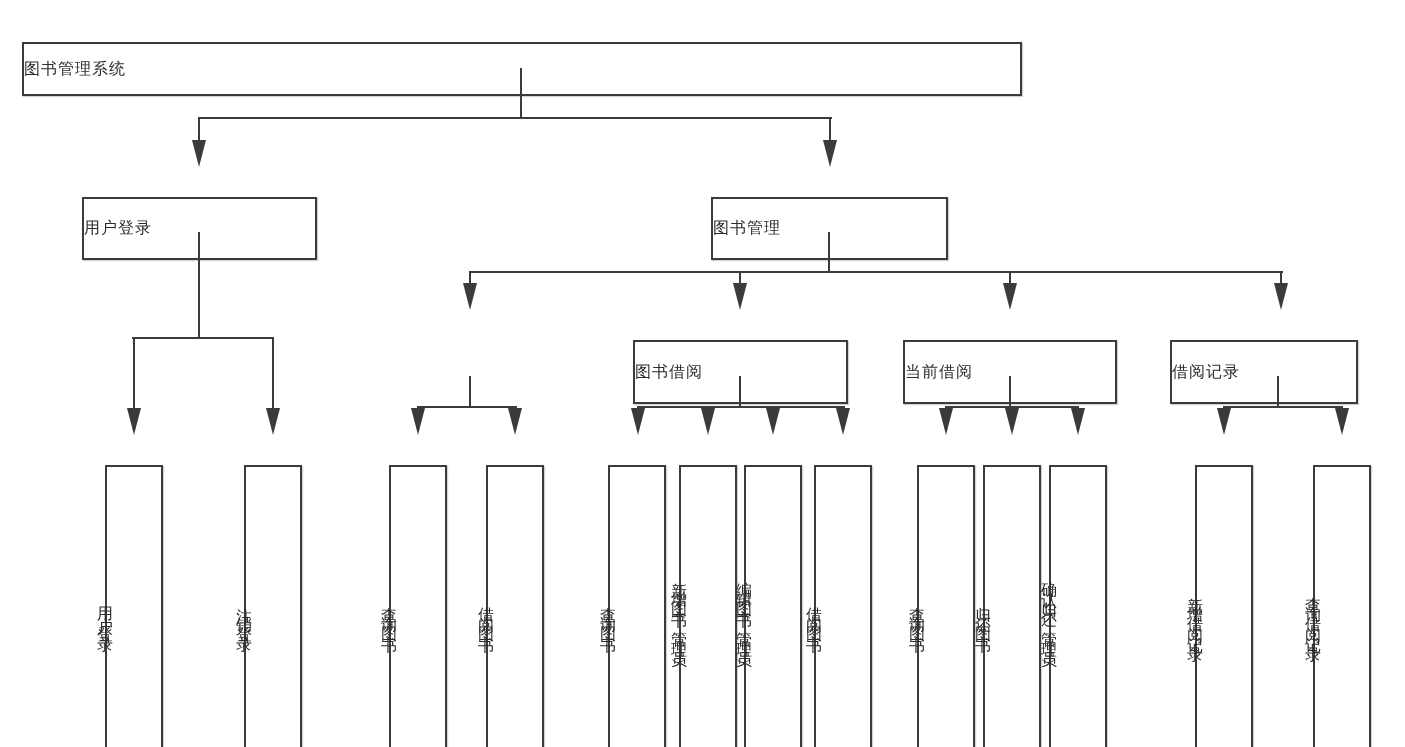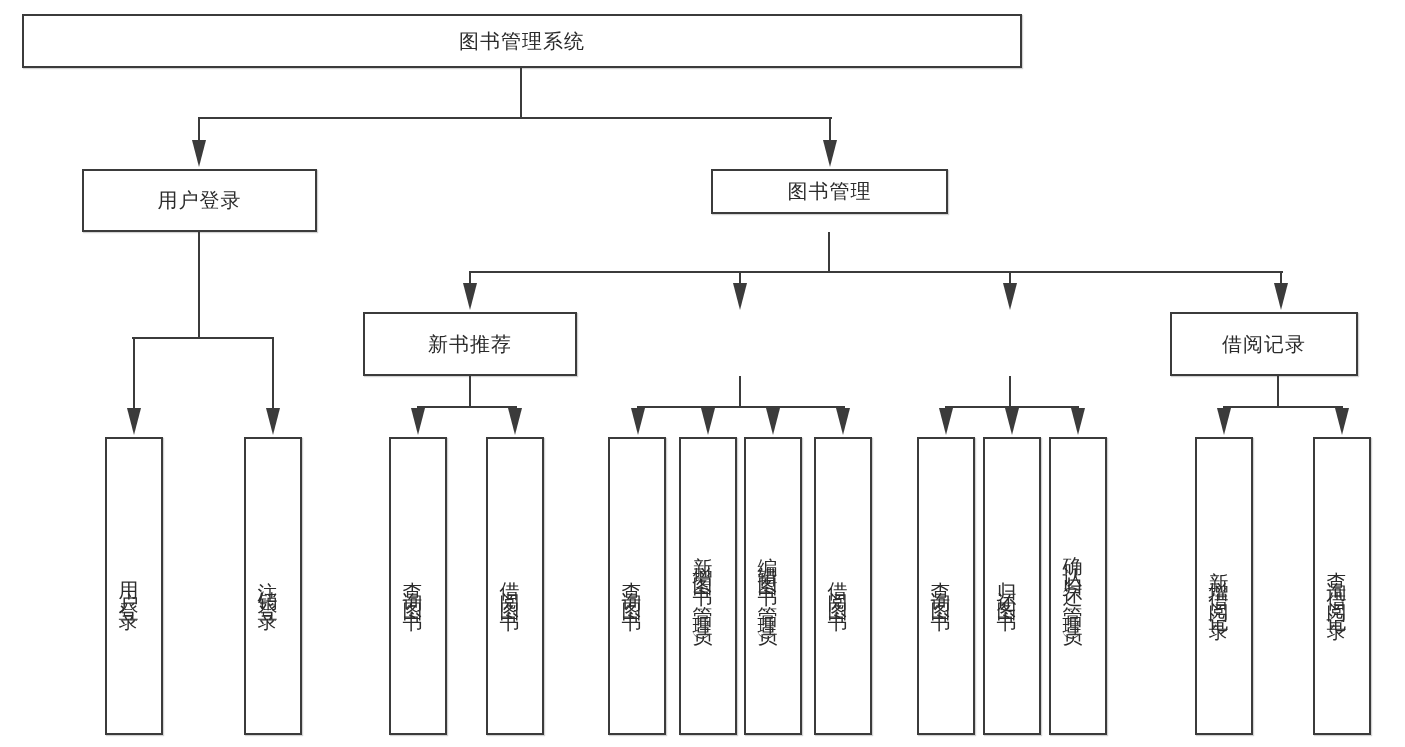--- a/index.html
+++ b/index.html
@@ -14,25 +14,26 @@
     width:1405px;height:747px;
     background:var(--bg);
     font-family:"DejaVu Sans","Liberation Sans",sans-serif;
     overflow:hidden;
   }
   .box{
     position:absolute;
     box-sizing:border-box;
     border:2px solid var(--line);
     background:var(--bg);
-    display:flex;align-items:center;justify-content:center;
+    display:flex;align-items:center;justify-content:flex-start;
     color:var(--text);
-    font-size:20px;
+    font-size:16px;
     letter-spacing:1px;
     box-shadow:1px 1px 1px rgba(130,130,130,.35);
+    margin-top:28px;
   }
   .vbox .vtext{
     writing-mode:vertical-rl;
     text-orientation:mixed;
     letter-spacing:10px;
     line-height:1;
     margin-block-end:-10px;
     white-space:nowrap;
   }
   .vline{position:absolute;width:2px;background:var(--line);}
@@ -66,21 +67,21 @@
   <div class="vline" style="left:520px;top:68px;height:49px"></div>
   <div class="hline" style="left:198px;top:117px;width:634px"></div>
   <div class="vline" style="left:198px;top:119px;height:24px"></div>
   <div class="ahead" style="left:192px;top:140px"></div>
   <div class="vline" style="left:829px;top:119px;height:24px"></div>
   <div class="ahead" style="left:823px;top:140px"></div>
 
   <div class="box" style="left:82px;top:169px;width:235px;height:63px">
     <span>用户登录</span>
   </div>
-  <div class="box" style="left:711px;top:169px;width:237px;height:45px">
+  <div class="box" style="left:711px;top:169px;width:237px;height:63px">
     <span>图书管理</span>
   </div>
 
   <div class="vline" style="left:198px;top:232px;height:107px"></div>
   <div class="hline" style="left:132px;top:337px;width:142px"></div>
   <div class="vline" style="left:133px;top:339px;height:72px"></div>
   <div class="ahead" style="left:127px;top:408px"></div>
   <div class="vline" style="left:272px;top:339px;height:72px"></div>
   <div class="ahead" style="left:266px;top:408px"></div>
 
@@ -88,22 +89,25 @@
   <div class="hline" style="left:469px;top:271px;width:814px"></div>
   <div class="vline" style="left:469px;top:273px;height:13px"></div>
   <div class="ahead" style="left:463px;top:283px"></div>
   <div class="vline" style="left:739px;top:273px;height:13px"></div>
   <div class="ahead" style="left:733px;top:283px"></div>
   <div class="vline" style="left:1009px;top:273px;height:13px"></div>
   <div class="ahead" style="left:1003px;top:283px"></div>
   <div class="vline" style="left:1280px;top:273px;height:13px"></div>
   <div class="ahead" style="left:1274px;top:283px"></div>
 
-  <div class="box" style="left:363px;top:312px;width:214px;height:64px">
-    <span>新书推荐</span>
+  <div class="box" style="left:633px;top:312px;width:215px;height:64px">
+    <span>图书借阅</span>
+  </div>
+  <div class="box" style="left:903px;top:312px;width:214px;height:64px">
+    <span>当前借阅</span>
   </div>
   <div class="box" style="left:1170px;top:312px;width:188px;height:64px">
     <span>借阅记录</span>
   </div>
 
   <div class="vline" style="left:469px;top:376px;height:31px"></div>
   <div class="hline" style="left:417px;top:406px;width:100px"></div>
   <div class="vline" style="left:417px;top:407px;height:4px"></div>
   <div class="ahead" style="left:411px;top:408px"></div>
   <div class="vline" style="left:514px;top:407px;height:4px"></div>

